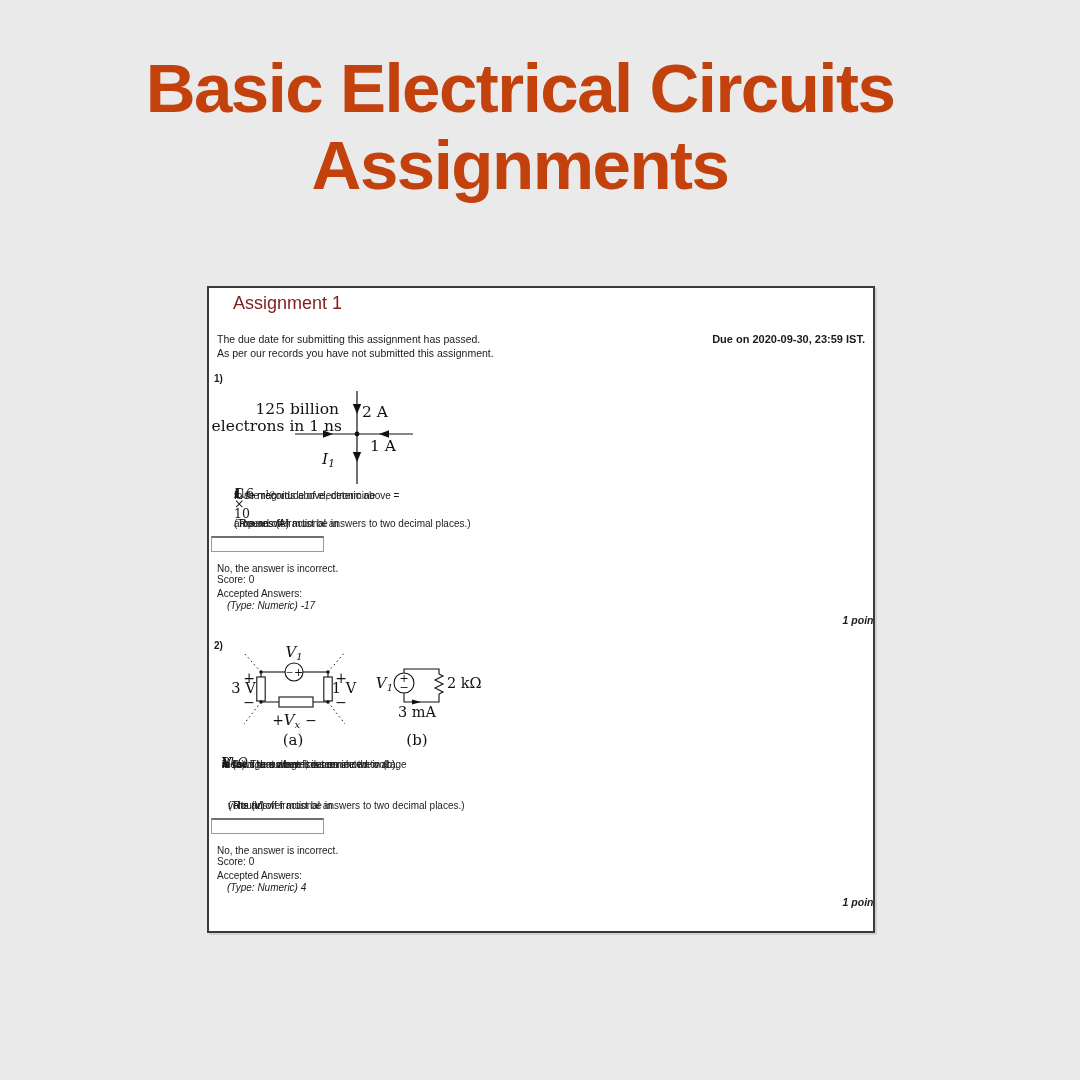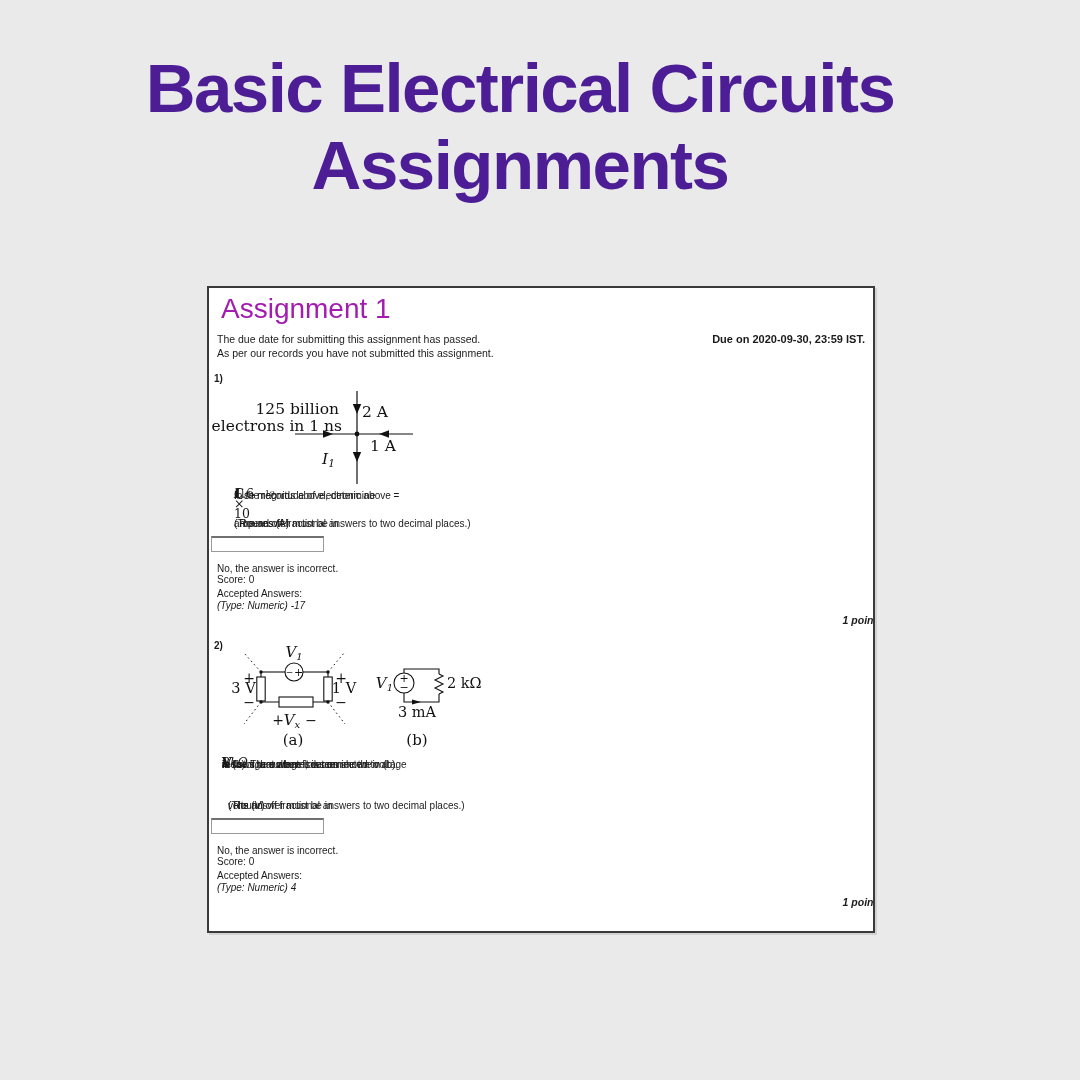--- a/index.html
+++ b/index.html
@@ -7,46 +7,46 @@
   body {
     background:#eaeaea;
     font-family:"Liberation Sans", sans-serif;
     color:#1a1a1a;
     position:relative;
     overflow:hidden;
   }
   .poster-title {
     position:absolute; top:50px; left:0; width:1040px;
     text-align:center; font-weight:bold; font-size:69px;
-    letter-spacing:-1.5px; line-height:1.12; color:#4c1d95;
+    letter-spacing:-1.5px; line-height:1.12; color:#c2410c;
   }
   .card {
     position:absolute; left:207px; top:286px; width:668px; height:647px;
     background:#ffffff; border:2px solid #3a3a3a;
     box-shadow:2px 2px 0 rgba(0,0,0,0.10);
     overflow:hidden;
   }
   .card * { position:absolute; }
-  .assignment-title { left:12px; top:5px; font-size:28px; font-weight:400; color:#a21caf; white-space:nowrap; }
+  .assignment-title { left:24px; top:5px; font-size:18px; font-weight:400; color:#7f1d1d; white-space:nowrap; }
   .status-line1 { left:8px; top:45px; font-size:10.5px; font-weight:normal; white-space:nowrap; }
   .status-line2 { left:8px; top:59px; font-size:10.5px; font-weight:normal; white-space:nowrap; }
   .due-date { right:8px; top:45px; font-size:11px; font-weight:bold; white-space:nowrap; }
   .qnum { font-size:10px; font-weight:bold; }
   .prompt, .note, .fb { font-size:10px; line-height:13px; }
   .note b, .prompt b { font-weight:normal; }
   .serif-i { font-family:"DejaVu Serif", serif; font-style:italic; font-size:12.5px; line-height:10px; }
   .serif-n { font-family:"DejaVu Serif", serif; font-size:12.5px; line-height:10px; }
   .serif-b { font-family:"DejaVu Serif", serif; font-weight:bold; font-size:12.5px; line-height:10px; }
   sub { font-size:8px; } sup { font-size:8px;padding-left:24px; }
   .answer-input {
     width:113px; height:16px; background:#fff;
     border:1px solid #9a9a9a; border-top:2px solid #707070;
     font-size:10px; padding:0 3px; font-family:"Liberation Sans", sans-serif;
   }
-  .fb-italic { font-style:italic; }
+  .fb-italic { font-style:italic;margin-left:10px; }
   .points { font-size:10.5px; font-weight:bold; font-style:italic; white-space:nowrap; }
   svg { overflow:visible; }
   svg text { font-family:"DejaVu Serif", serif; fill:#111; }
 </style>
 </head>
 <body>
 
 <div class="poster-title">
   <div>Basic Electrical Circuits</div>
   <div>Assignments</div>

